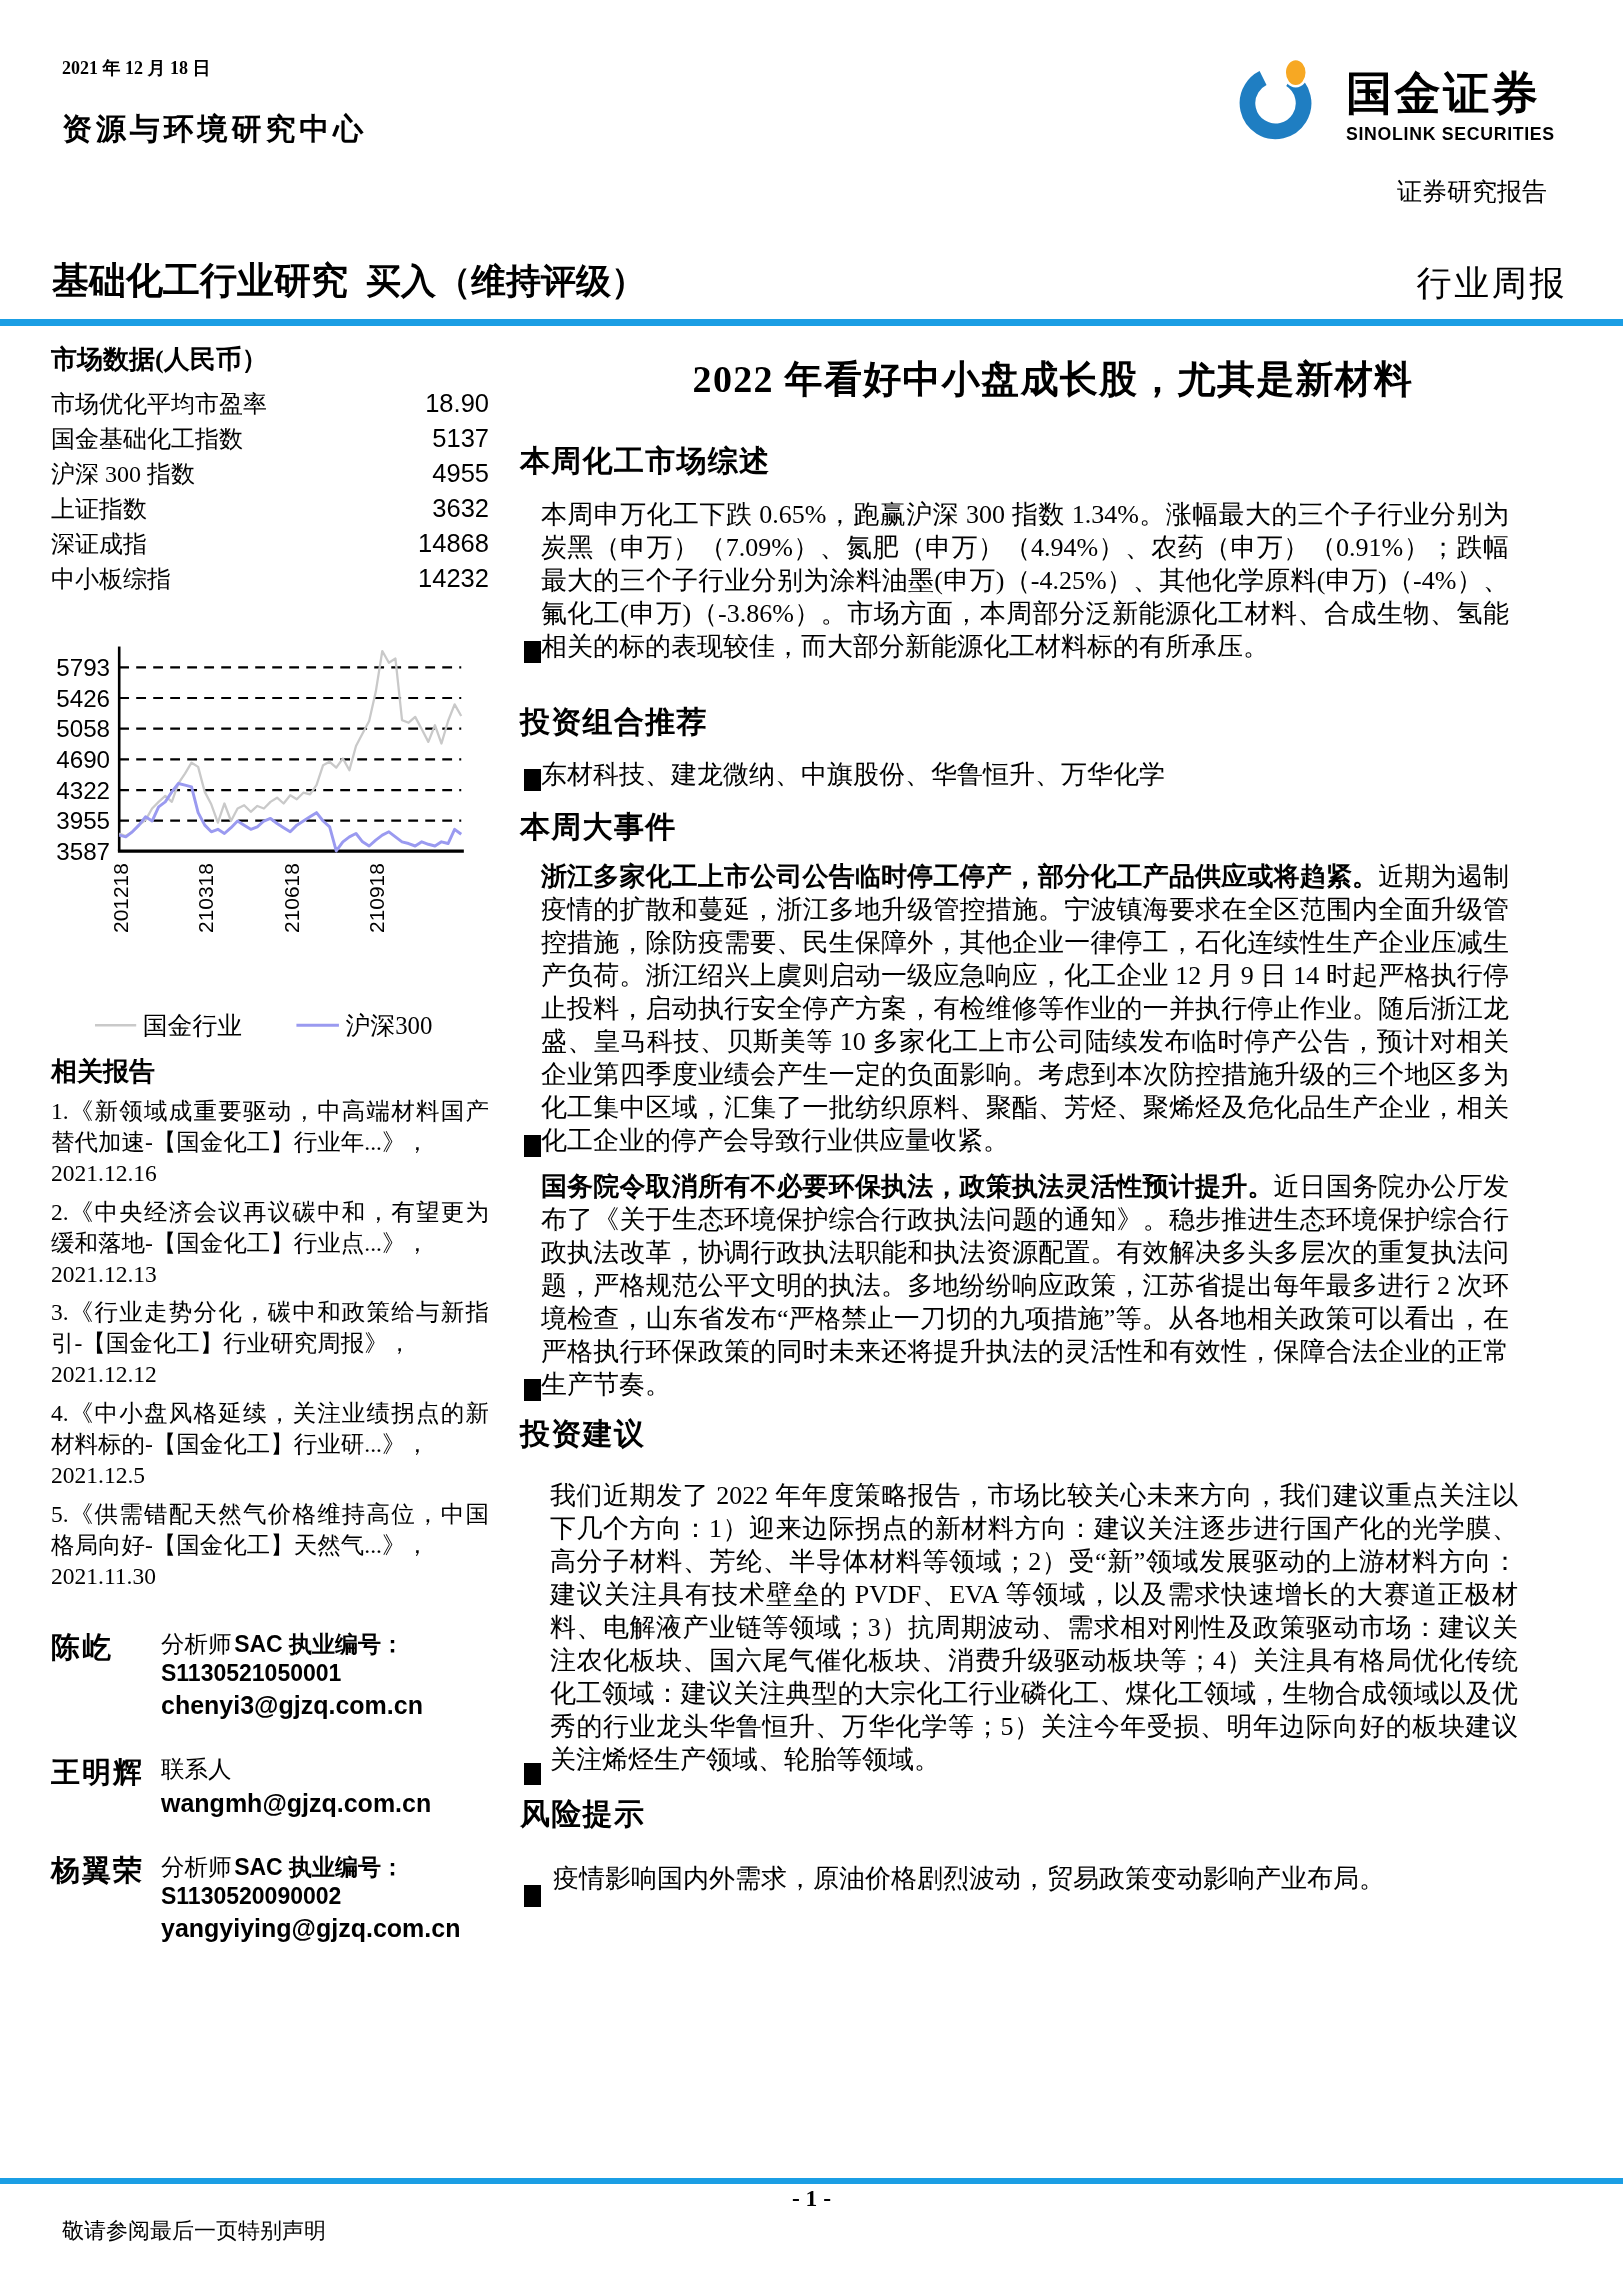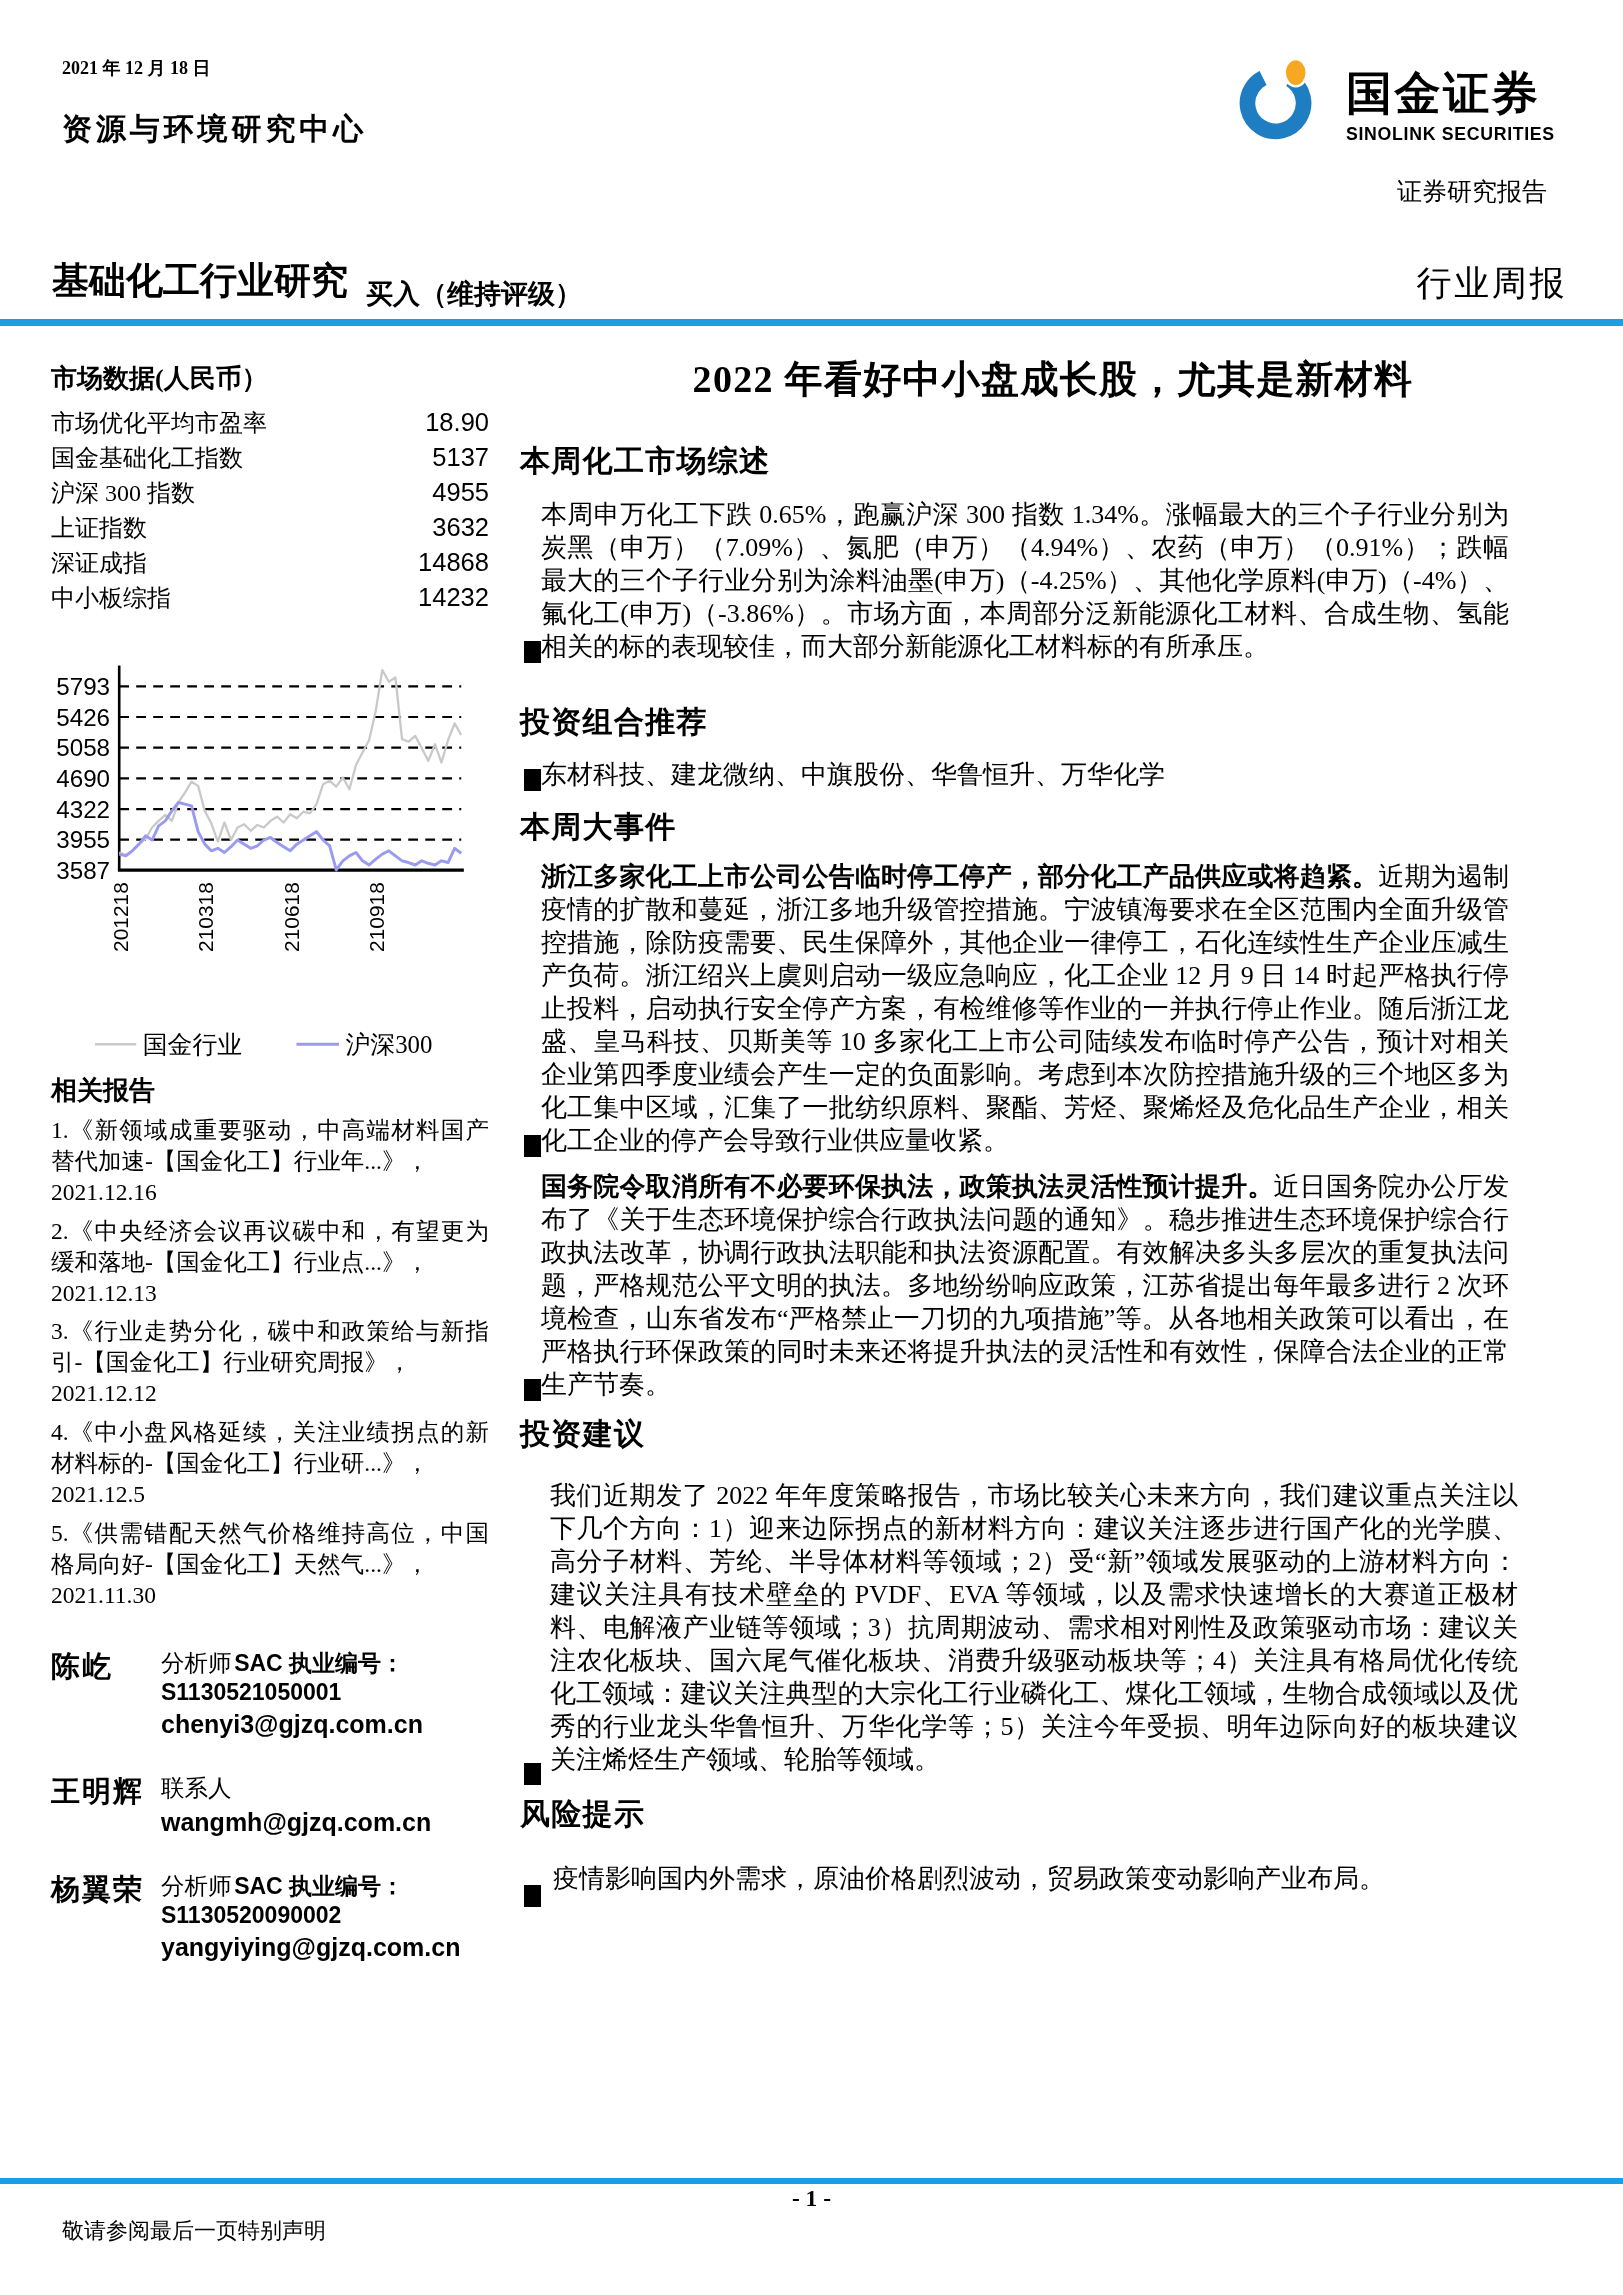--- a/index.html
+++ b/index.html
@@ -4,34 +4,34 @@
 <style>
   html,body{margin:0;padding:0;background:#ffffff;}
   body{width:1623px;height:2295px;position:relative;overflow:hidden;
        font-family:"Liberation Serif","DejaVu Serif",serif;color:#000;}
   .abs{position:absolute;}
 
   
   .date{left:62px;top:56px;font-size:18px;font-weight:700;}
   .center-name{left:62px;top:109px;font-size:30px;font-weight:700;letter-spacing:3.9px;}
   .ind-title{left:52px;top:256px;font-size:37px;font-weight:700;font-family:"Liberation Sans","DejaVu Sans",sans-serif;}
-  .rating{left:366px;top:276px;font-size:27px;font-weight:700;font-family:"Liberation Sans","DejaVu Sans",sans-serif;}
+  .rating{left:366px;top:258px;font-size:35px;font-weight:700;font-family:"Liberation Sans","DejaVu Sans",sans-serif;}
   .report-type{right:56px;top:260px;font-size:35px;letter-spacing:2.6px;}
   .brand-icon{left:1239px;top:52px;}
   .brand-cn{left:1346px;top:63px;font-size:46px;font-weight:700;letter-spacing:2.6px;}
   .brand-en{left:1346px;top:124px;font-size:17.7px;font-weight:700;letter-spacing:0.7px;font-family:"Liberation Sans","DejaVu Sans",sans-serif;}
   .brand-tag{right:76px;top:175px;font-size:25px;}
   .blue-bar{left:0;top:319px;width:1623px;height:6.5px;}
   .footer-line{left:0;top:2178px;width:1623px;height:5.9px;}
   .page-num{left:0;top:2185px;width:1623px;text-align:center;font-size:23.5px;font-weight:700;}
   .disclaimer{left:62px;top:2216px;font-size:22px;}
 
   
   .left-col{position:absolute;left:51px;top:343px;width:438px;}
-  .md-title{font-size:26px;font-weight:700;line-height:33px;margin-top:19px;}
+  .md-title{font-size:26px;font-weight:700;line-height:33px;}
   .md-table{margin-top:11.8px;}
   .md-row{display:flex;justify-content:space-between;align-items:baseline;height:35px;}
   .md-label{font-size:24px;}
   .md-value{font-size:25.5px;font-family:"Liberation Sans","DejaVu Sans",sans-serif;}
   #chart-svg{display:block;margin-top:42px;}
   #chart-svg text{font-family:"Liberation Sans","DejaVu Sans",sans-serif;fill:#000;}
   #chart-svg text.ct-y{font-size:37px;}
   #chart-svg text.ct-x{font-size:32px;}
   #chart-svg text.ct-l{font-size:38px;font-family:"Liberation Serif","DejaVu Serif",serif;}
   .rr-title{font-size:26px;font-weight:700;margin-top:3.3px;line-height:33px;}

